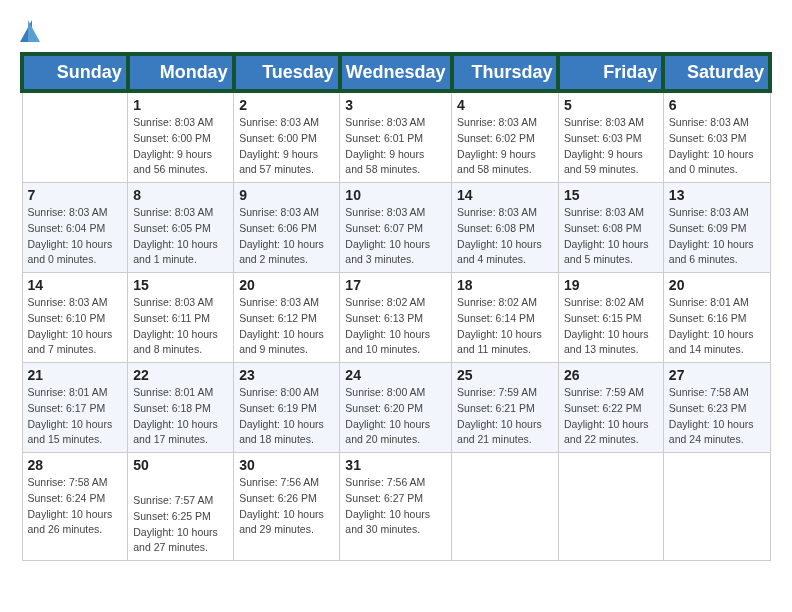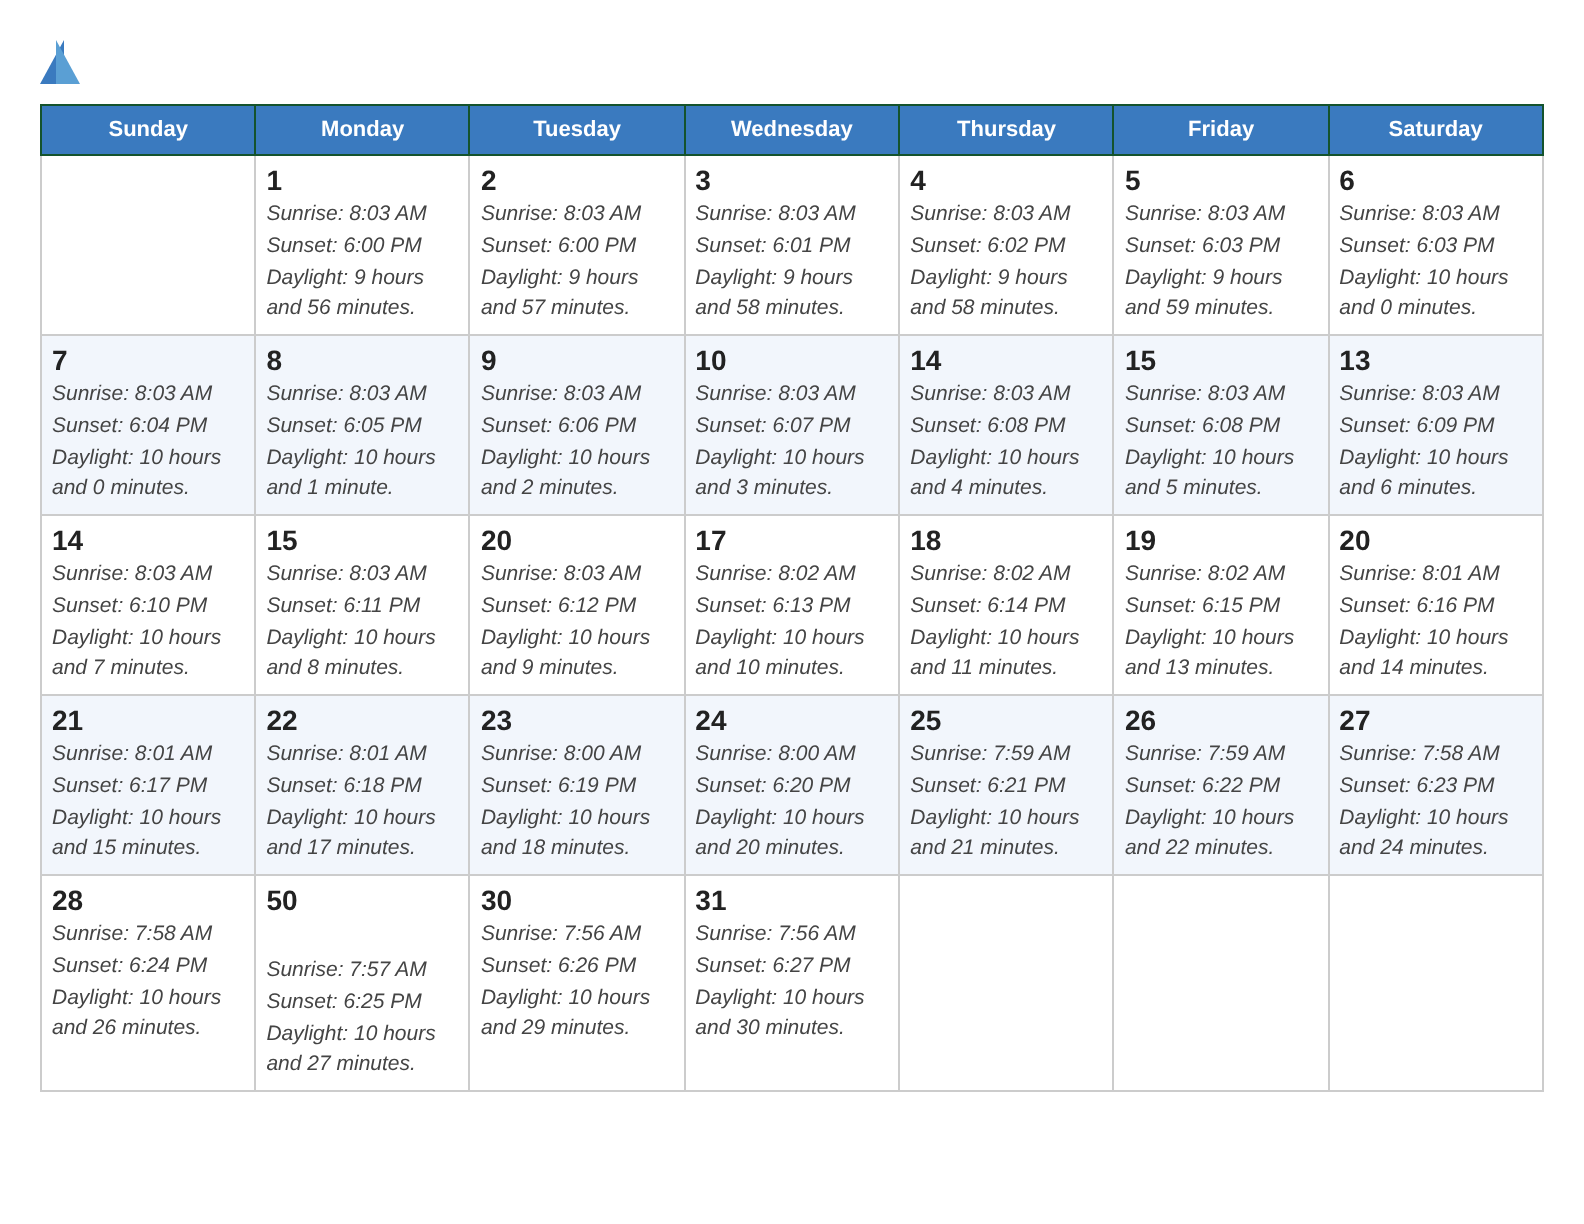--- a/index.html
+++ b/index.html
@@ -55,24 +55,24 @@
     }
     .calendar {
       width: 100%;
       border-collapse: collapse;
       font-size: 11px;
     }
     .calendar thead tr th {
       background-color: #3a7abf;
       color: #fff;
       padding: 6px 4px;
-      text-align: center;
-      font-size: 11px;
+      text-align: right;
+      font-size: 18px;
       font-weight: bold;
-      border: 1px solid #14532d;
+      border: 4px solid #14532d;
     }
     .calendar tbody tr td {
       border: 1px solid #ccc;
       vertical-align: top;
       padding: 4px 5px;
       width: 108px;
       min-height: 80px;
       color: #333;
     }
     .calendar tbody tr td.empty {
@@ -81,21 +81,20 @@
     .day-number {
       font-size: 14px;
       font-weight: bold;
       margin-bottom: 2px;
       color: #222;
     }
     .day-info {
       font-size: 10.5px;
       line-height: 1.5;
       color: #444;
-      font-style: italic;
     }
     .calendar tbody tr:nth-child(odd) td {
       background-color: #fff;
     }
     .calendar tbody tr:nth-child(even) td {
       background-color: #f2f6fc;
     }
     .calendar tbody tr td.empty {
       background-color: inherit;
     }

